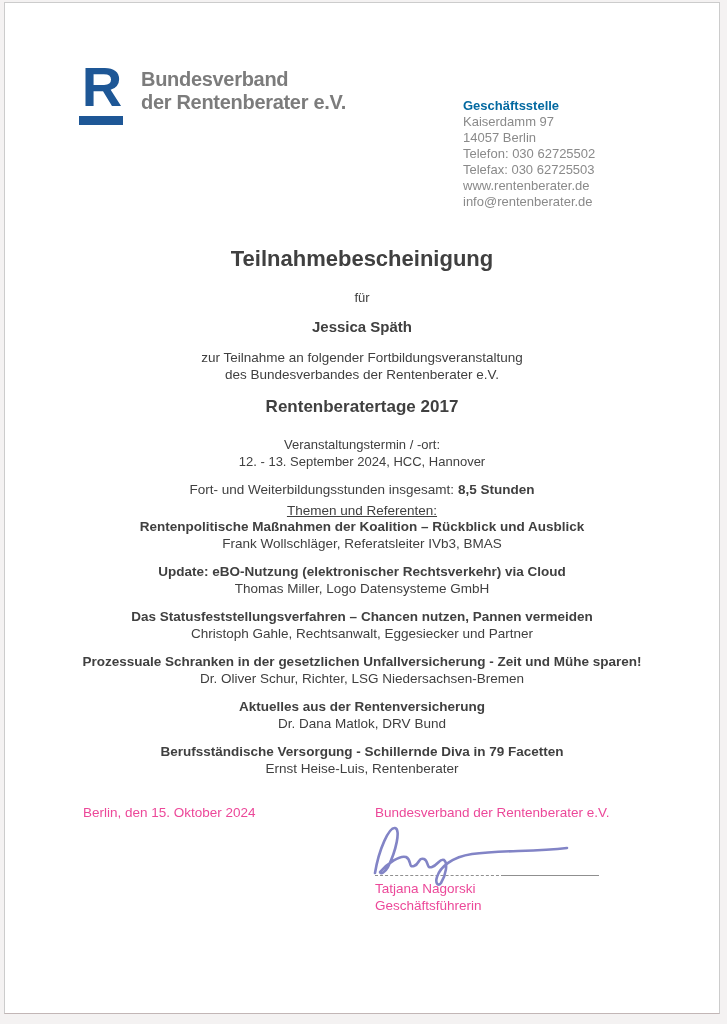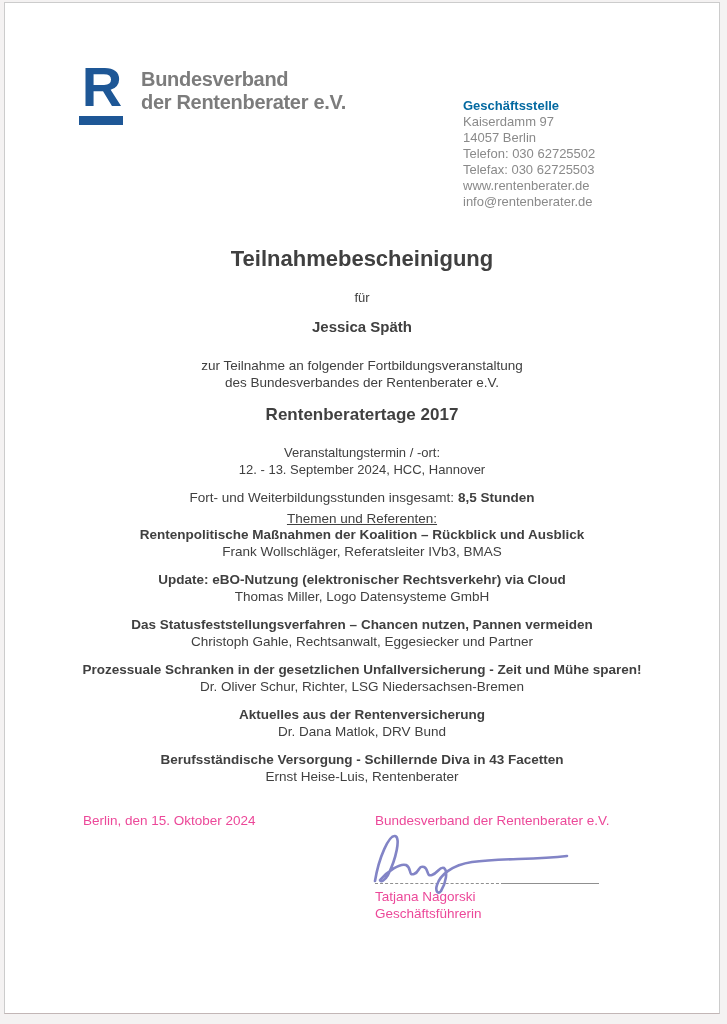--- a/index.html
+++ b/index.html
@@ -65,21 +65,21 @@
   }
   
   .doc-body { text-align:center; color:#404040; }
   .doc-title {
     margin-top:36px;
     font-size:22px;
     font-weight:bold;
   }
   .for-word { margin-top:18px; font-size:13px; }
   .recipient { margin-top:13px; font-size:15px; font-weight:bold; }
-  .intro { margin-top:22px; font-size:13.5px; line-height:17px; }
+  .intro { margin-top:14px; font-size:13.5px; line-height:17px; }
   .event-title { margin-top:14px; font-size:17px; font-weight:bold; }
   .venue { margin-top:20px; font-size:13px; line-height:16.5px; }
   .hours { margin-top:12px; font-size:13.5px; }
   .hours-value { font-weight:bold; margin-left:4px; }
   .section-heading {
     margin-top:6px;
     font-size:13.5px;
     text-decoration:underline;
   }
   .topics { }
@@ -172,21 +172,21 @@
       </div>
       <div class="topic">
         <div class="topic-title">Prozessuale Schranken in der gesetzlichen Unfallversicherung - Zeit und Mühe sparen!</div>
         <div class="topic-speaker">Dr. Oliver Schur, Richter, LSG Niedersachsen-Bremen</div>
       </div>
       <div class="topic">
         <div class="topic-title">Aktuelles aus der Rentenversicherung</div>
         <div class="topic-speaker">Dr. Dana Matlok, DRV Bund</div>
       </div>
       <div class="topic">
-        <div class="topic-title">Berufsständische Versorgung - Schillernde Diva in 43 Facetten</div>
+        <div class="topic-title">Berufsständische Versorgung - Schillernde Diva in 79 Facetten</div>
         <div class="topic-speaker">Ernst Heise-Luis, Rentenberater</div>
       </div>
     </div>
   </div>
 
   <div class="footer">
     <div class="place-date">Berlin, den 15. Oktober 2024</div>
     <div class="sig-area">
       <div class="sig-org">Bundesverband der Rentenberater e.V.</div>
       <svg class="signature-svg" width="230" height="70" viewBox="0 0 230 70">

